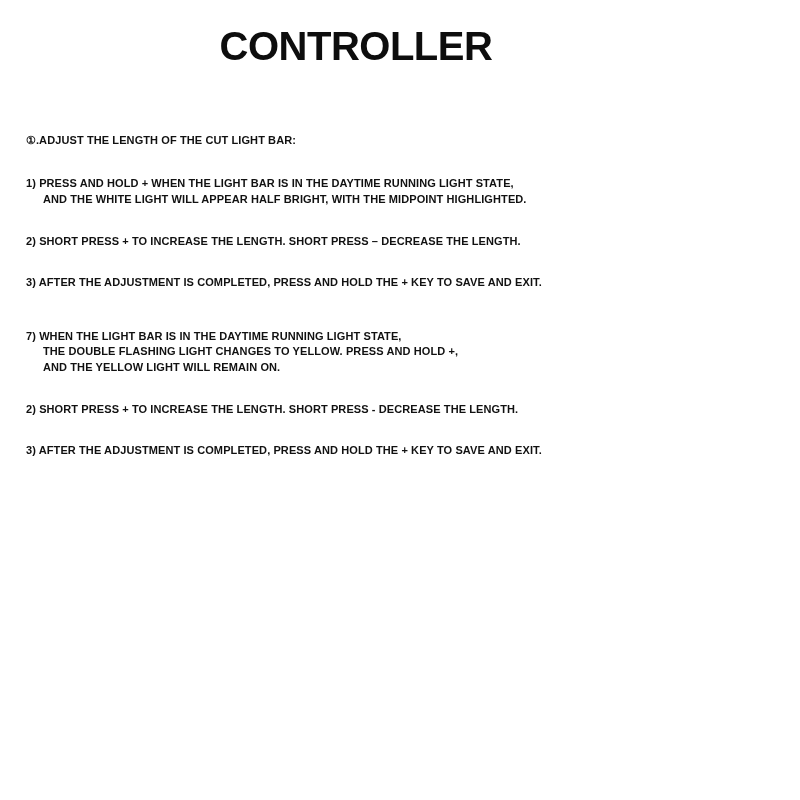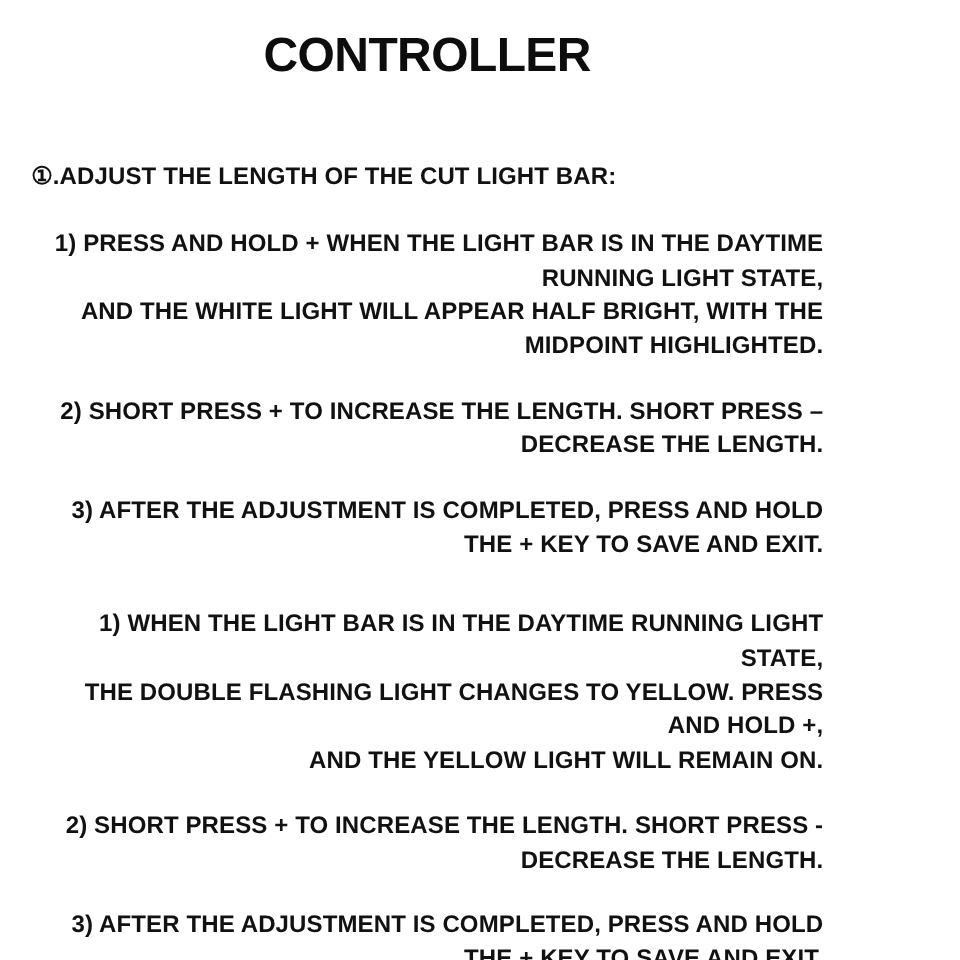--- a/index.html
+++ b/index.html
@@ -33,32 +33,31 @@
   }
   .body-block {
     padding: 0 26px 0 26px;
     margin-top: 64px;
   }
   .section {
     margin-bottom: 0;
   }
   .para {
     font-weight: bold;
-    font-size: 20px;
+    font-size: 11px;
     line-height: 1.42;
     letter-spacing: 0.1px;
     color: #111111;
     white-space: pre-line;
   }
   .heading-para {
     margin-bottom: 28px;
   }
   .item-para {
     margin-bottom: 26px;
-    text-align: right;
   }
   .indent {
     padding-left: 17px;
     text-indent: -17px;
   }
   .gap-sm { height: 6px; }
   .gap-md { height: 12px; }
 </style>
 </head>
 <body>
@@ -75,21 +74,21 @@
       <div class="para heading-para">①.ADJUST THE LENGTH OF THE CUT LIGHT BAR:</div>
       <div class="para item-para indent">1) PRESS AND HOLD + WHEN THE LIGHT BAR IS IN THE DAYTIME RUNNING LIGHT STATE,
     AND THE WHITE LIGHT WILL APPEAR HALF BRIGHT, WITH THE MIDPOINT HIGHLIGHTED.</div>
       <div class="para item-para indent">2) SHORT PRESS + TO INCREASE THE LENGTH. SHORT PRESS – DECREASE THE LENGTH.</div>
       <div class="para item-para indent">3) AFTER THE ADJUSTMENT IS COMPLETED, PRESS AND HOLD THE + KEY TO SAVE AND EXIT.</div>
     </div>
 
     <div class="gap-md"></div>
 
     <div class="section">
-      <div class="para item-para indent">1) WHEN THE LIGHT BAR IS IN THE DAYTIME RUNNING LIGHT STATE,
+      <div class="para item-para indent">7) WHEN THE LIGHT BAR IS IN THE DAYTIME RUNNING LIGHT STATE,
     THE DOUBLE FLASHING LIGHT CHANGES TO YELLOW. PRESS AND HOLD +,
     AND THE YELLOW LIGHT WILL REMAIN ON.</div>
       <div class="para item-para indent">2) SHORT PRESS + TO INCREASE THE LENGTH. SHORT PRESS - DECREASE THE LENGTH.</div>
       <div class="para item-para indent">3) AFTER THE ADJUSTMENT IS COMPLETED, PRESS AND HOLD THE + KEY TO SAVE AND EXIT.</div>
     </div>
 
     <div class="gap-sm"></div>
 
 
   </div>

